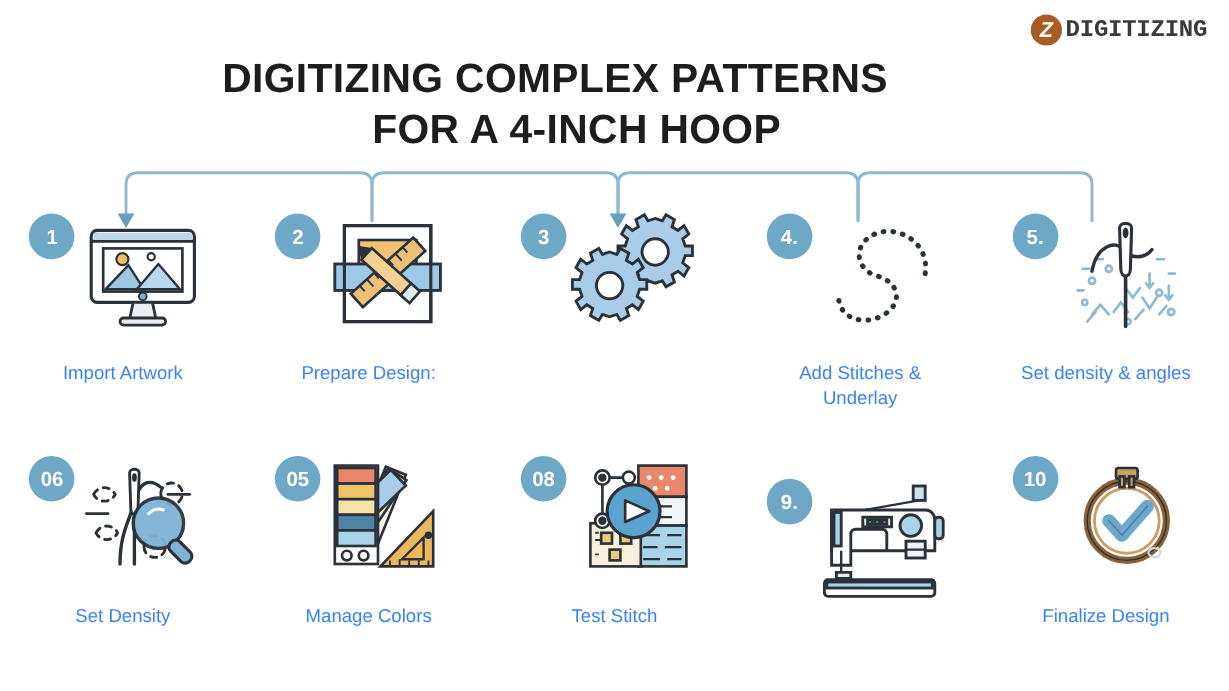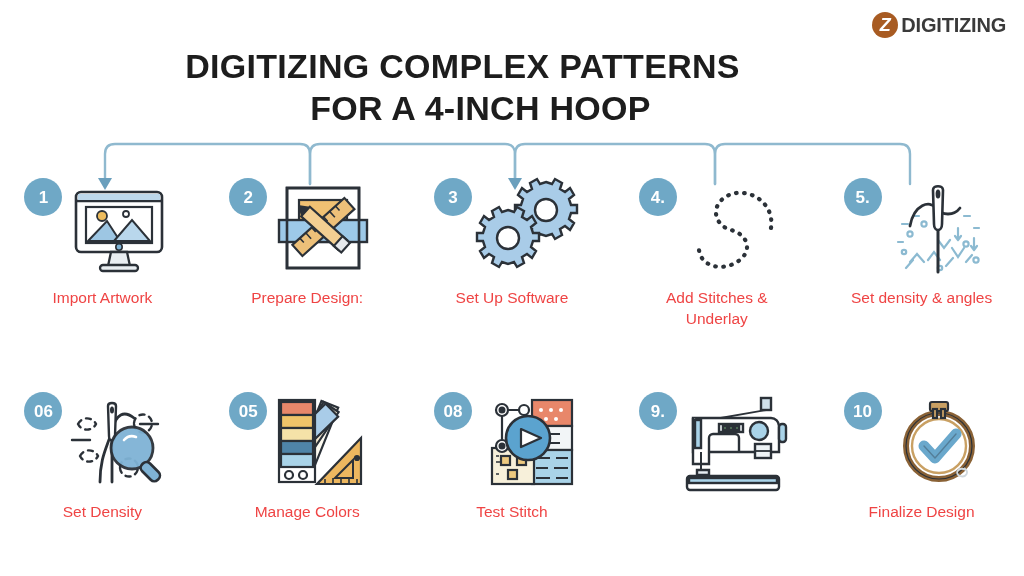--- a/index.html
+++ b/index.html
@@ -37,20 +37,21 @@
     align-items: center;
     justify-content: center;
     font-style: italic;
     line-height: 1;
   }
   #brand-logo .word {
     font-size: 20px;
     font-weight: bold;
     letter-spacing: -0.2px;
     color: #3a3a3a;
+    font-family: Liberation Mono, monospace;
   }
 
   
   #page-title {
     position: absolute;
     top: 22px;
     left: 0;
     width: 925px;
     text-align: center;
     font-size: 34px;
@@ -71,21 +72,21 @@
   }
 
   
   .step-row {
     position: absolute;
     left: 0;
     width: 1024px;
     display: flex;
   }
   #step-row-1 { top: 176px; }
-  #step-row-2 { top: 390px; }
+  #step-row-2 { top: 378px; align-items: center; }
 
   .step-cell {
     width: 204.8px;
     position: relative;
     display: flex;
     flex-direction: column;
     align-items: center;
   }
 
   .step-graphic {
@@ -117,25 +118,25 @@
 
   .step-icon {
     position: absolute;
     left: 38px;
     top: 0;
     width: 118px;
     height: 108px;
   }
 
   .step-label {
-    margin-top: 4px;
+    margin-top: 18px;
     text-align: center;
     font-size: 15.5px;
     line-height: 1.35;
-    color: #ef4444;
+    color: #3b82f6;
     width: 190px;
   }
   .step-label .l2 { display: block; }
 </style>
 </head>
 <body>
 
 <div id="brand-logo">
   <div class="mark">Z</div>
   <div class="word">DIGITIZING</div>
@@ -230,23 +231,20 @@
             </g>
           </g>
           <g transform="translate(38,62)">
             <g fill="#a9cce8" stroke="#2b3138" stroke-width="2.4">
               <path d="M0,-28 L6,-26 L9,-31 L16,-27 L14,-21 L19,-18 L24,-22 L28,-15 L23,-11 L25,-5 L31,-5 L31,3 L25,3 L23,9 L28,13 L24,20 L19,16 L14,19 L16,25 L9,29 L6,24 L0,26 L-6,24 L-9,29 L-16,25 L-14,19 L-19,16 L-24,20 L-28,13 L-23,9 L-25,3 L-31,3 L-31,-5 L-25,-5 L-23,-11 L-28,-15 L-24,-22 L-19,-18 L-14,-21 L-16,-27 L-9,-31 L-6,-26 Z"></path>
               <circle cx="0" cy="0" r="11" fill="#ffffff"></circle>
             </g>
           </g>
         </svg>
       </div>
-    </div>
-    <div class="step-label">
-      <span>Set Up Software</span>
     </div>
   </div>
 
   <div class="step-cell">
     <div class="step-graphic">
       <div class="step-badge">4.</div>
       <div class="step-icon">
         <svg viewBox="0 0 118 108" width="118" height="108" fill="none">
           <path d="M96 52 C100 24 70 10 52 20 C34 30 40 50 56 54 C74 59 78 76 62 86 C46 96 26 90 24 74" stroke="#2b3138" stroke-width="4.2" stroke-linecap="round" stroke-dasharray="0.6 7.5" fill="none"></path>
         </svg>

